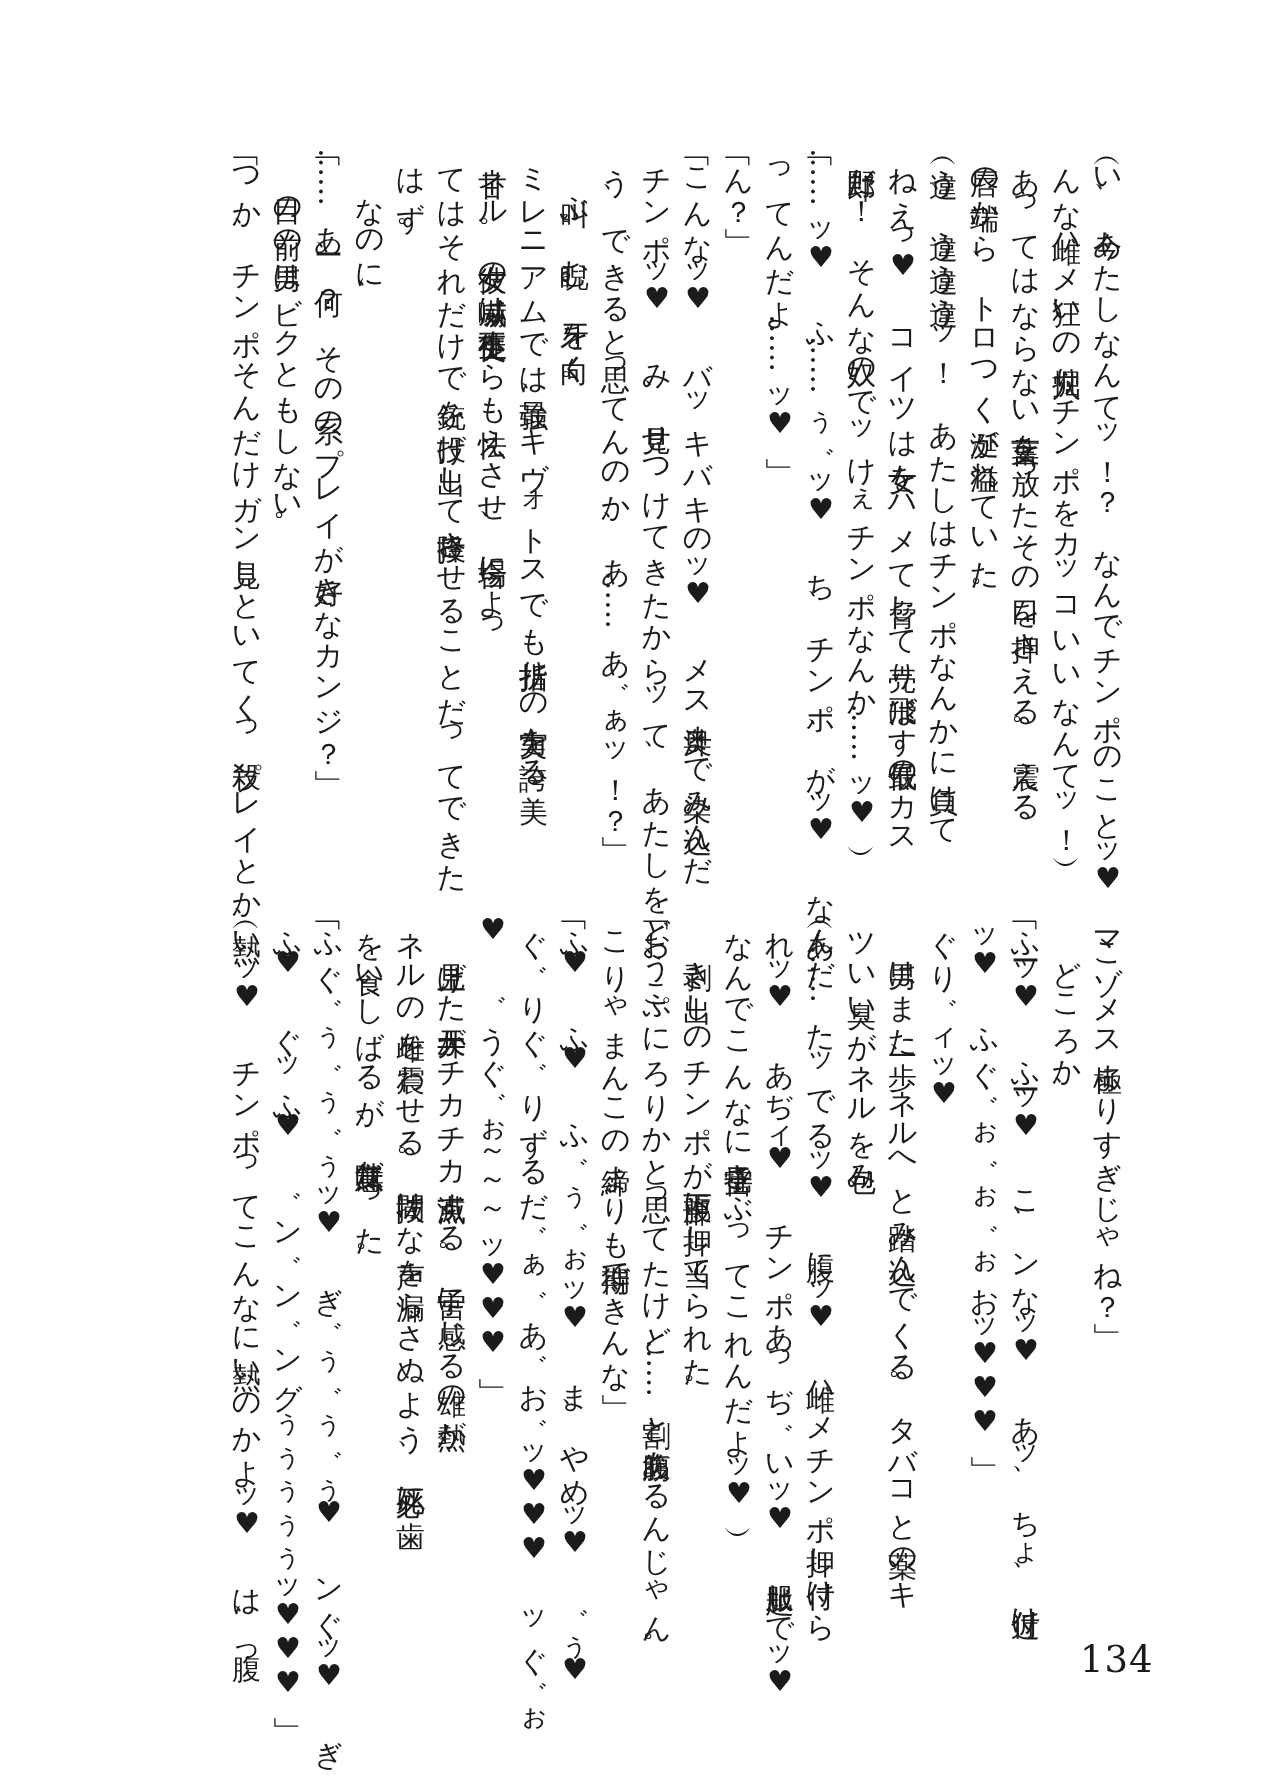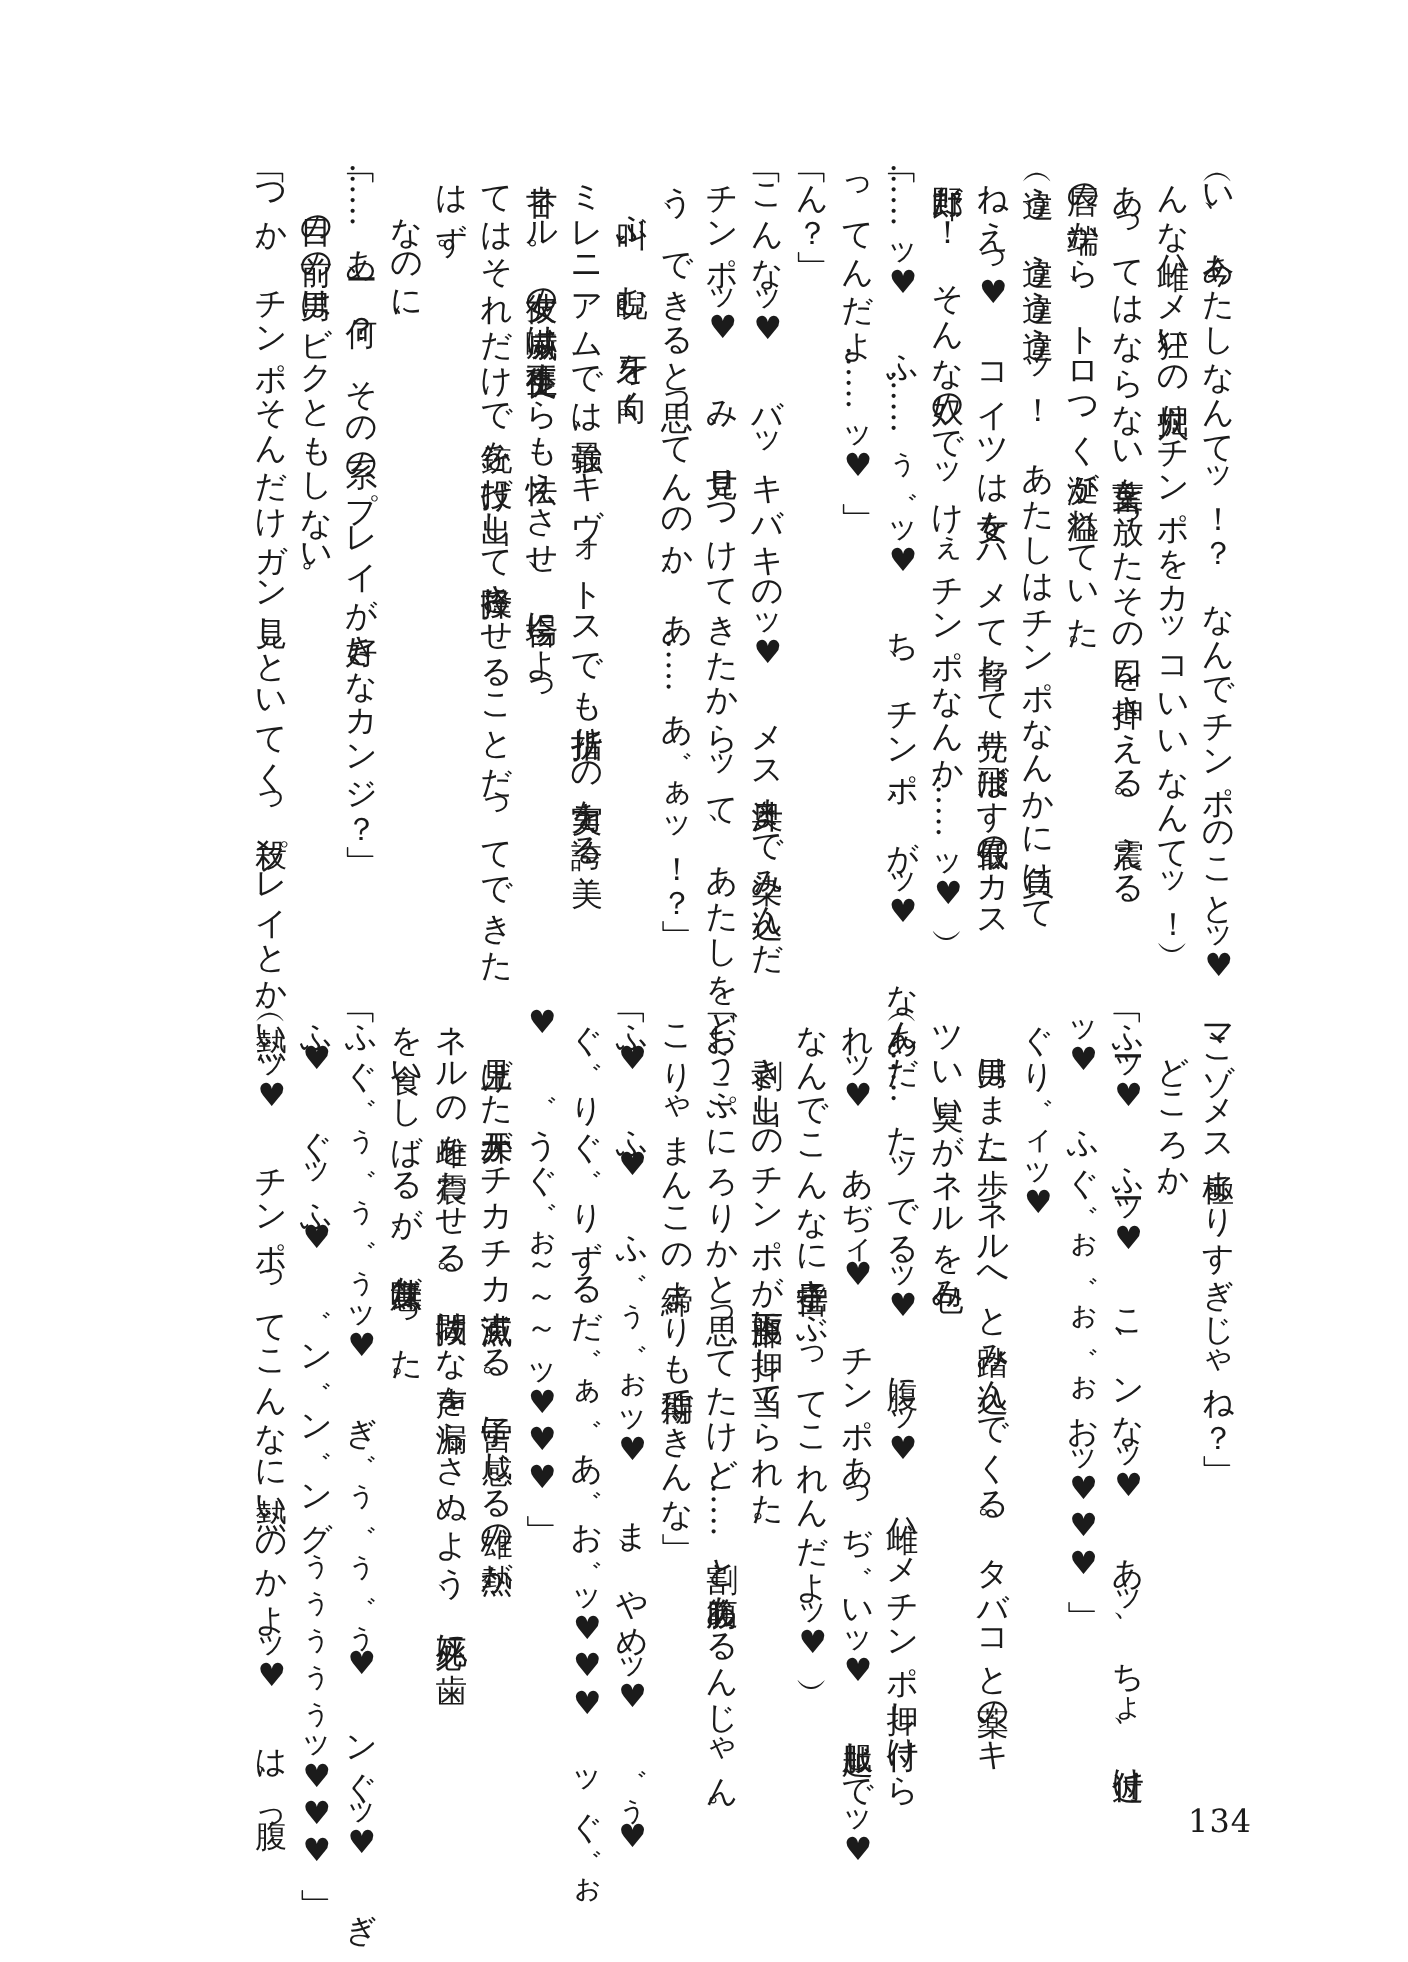--- a/index.html
+++ b/index.html
@@ -37,21 +37,21 @@
   }
   .tline {
     margin: 0;
     padding: 0;
   }
   .page-number {
     position: absolute;
     left: 1080px;
     top: 1638px;
     color: #1b1b1b;
-    font-size: 29px;
+    font-size: 37px;
     letter-spacing: 1px;
   }
 </style>
 </head>
 <body>
 
 <div class="page">
   <div class="tier tier-upper"><div class="tline">（い、今あたしなんてッ！？　なんでチンポのことッ♥　こ</div><div class="tline">んな雌ハメ狂いの穴掘りチンポをカッコいいなんてッ！）</div><div class="tline">あってはならない言葉を放ったその口を押さえる。震える</div><div class="tline">唇の端から、トロつく涎が溢れていた。</div><div class="tline">（違う、違う違う違うッ！　あたしはチンポなんかに負けて</div><div class="tline">ねえっ♥　コイツは女をハメて脅して売り飛ばす最低のカス</div><div class="tline">野郎だ！　そんな奴のでッけぇチンポなんか……ッ♥）</div><div class="tline">「……ッ♥　ふ……ぅ゛ッ♥　ち、チンポ、がッ♥　なんだ</div><div class="tline">ってんだよ……ッ♥」</div><div class="tline">「ん？」</div><div class="tline">「こんなッ♥　バッキバキのッ♥　メス汁奥まで染み込んだ</div><div class="tline">チンポッ♥　み、見せつけてきたからッて、あたしをどうこ</div><div class="tline">う、できると思ってんのか、あ……あ゛ぁッ！？」</div><div class="tline">　叫ぶ。睨む。牙を向く。</div><div class="tline">ミレニアムでは最強、キヴォトスでも指折りの実力を誇る美</div><div class="tline">甘ネル。彼女の威嚇は不良生徒すらも怯えさせ、場合によっ</div><div class="tline">てはそれだけで銃を投げ出して投降させることだってできた</div><div class="tline">はず。</div><div class="tline">　なのに、</div><div class="tline">「……あー、何？　その系のプレイが好きなカンジ？」</div><div class="tline">　目の前の男はビクともしない。</div><div class="tline">「つか、チンポそんだけガン見しといてくっ殺プレイとか、</div></div>
   <div class="tier tier-lower"><div class="tline">マゾメス極まりすぎじゃね？」</div><div class="tline">　どころか、</div><div class="tline">「ふーッ♥　ふーッ♥　こ、ンなッ♥　あッ、ちょ、近付け</div><div class="tline">ッ♥　ふぐ゛ぉ゛ぉ゛ぉおッ♥♥♥」</div><div class="tline">ぐり゛ィッ♥</div><div class="tline">　男はまた一歩、ネルへと踏み込んでくる。タバコと薬のキ</div><div class="tline">ツい臭いがネルを包み、</div><div class="tline">（あ……たッでるッ♥　腹にッ♥　雌ハメチンポ押し付けら</div><div class="tline">れッ♥　あぢィ♥　チンポあっぢ゛いッ♥　服越しでッ♥</div><div class="tline">なんでこんなに子宮揺さぶってこれんだよッ♥）</div><div class="tline">　剥き出しのチンポが下腹部に押し当てられた。</div><div class="tline">「お、ぷにろりかと思ってたけど……割と腹筋あるんじゃん。</div><div class="tline">こりゃまんこの締まりも期待できんな」</div><div class="tline">「ふ♥　ふ♥　ふ゛ぅ゛ぉッ♥　ま、やめッ♥　゛ぅ♥</div><div class="tline">ぐ゛りぐ゛りずるだ゛ぁ゛あ゛お゛ッ♥♥♥　ッぐ゛ぉ</div><div class="tline">♥　゛うぐ゛ぉ～～～ッ♥♥♥」</div><div class="tline">　見上げた天井がチカチカ点滅する。子宮に感じる雄の熱が、</div><div class="tline">ネルの雌を震わせる。間抜けな声を漏らさぬよう、必死に歯</div><div class="tline">を食いしばるが、無意味だった。</div><div class="tline">「ふぐ゛ぅ゛ぅ゛ぅッ♥　ぎ゛ぅ゛ぅ゛ぅ♥　ンぐッ♥　ぎ</div><div class="tline">ふ♥　ぐッふ♥　゛ン゛ン゛ングぅぅぅぅぅッ♥♥♥」</div><div class="tline">（熱いッ♥　チンポってこんなに熱いのかよッ♥　は、腹っ</div></div>
   <div class="page-number">134</div>

